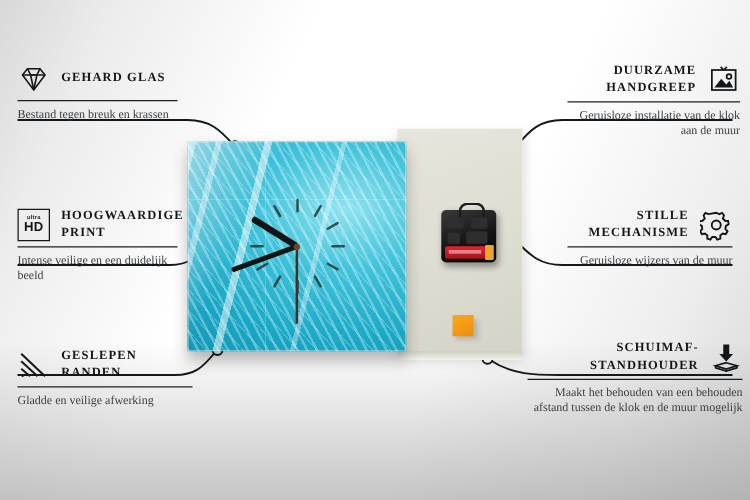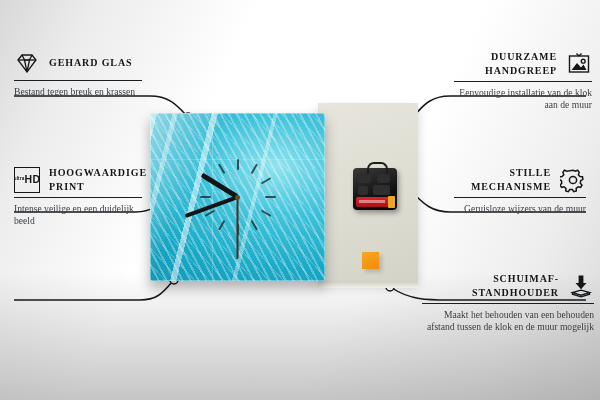--- a/index.html
+++ b/index.html
@@ -98,21 +98,21 @@
   }
   .callout.right .title{text-align:right;}
   .callout .rule{height:1.4px;background:#1b1f22;margin:4px 0 5px;}
   .callout .desc{font-size:9.6px;line-height:11.6px;color:#3a3f44;}
   .callout.right .desc{text-align:right;}
   .ico{width:26px;height:26px;flex:0 0 26px;display:block;}
   .ico svg{display:block;width:26px;height:26px;}
 
   .hdbox{
     width:26px;height:26px;border:1.6px solid #14171a;box-sizing:border-box;
-    display:flex;align-items:center;justify-content:center;line-height:1;
+    display:flex;flex-direction:column;align-items:center;justify-content:center;line-height:1;
   }
   .hdbox .u{font-size:4.6px;font-weight:700;letter-spacing:.2px;color:#14171a;font-family:"Liberation Sans",sans-serif;}
   .hdbox .h{font-size:10.5px;font-weight:700;letter-spacing:.3px;color:#14171a;font-family:"Liberation Sans",sans-serif;}
 </style>
 </head>
 <body>
 
 <div id="stage">
 
   <svg class="svg-lines" viewBox="0 0 600 400">
@@ -225,37 +225,54 @@
           <span class="u">ultra</span>
           <span class="h">HD</span>
         </span>
       </span>
       <span class="title">HOOGWAARDIGE PRINT</span>
     </div>
     <div class="rule"></div>
     <div class="desc">Intense veilige en een duidelijk beeld</div>
   </div>
 
+  <div class="callout left" style="left:14px;top:278px;width:140px;">
+    <div class="head">
+      <span class="ico">
+        <svg viewBox="0 0 26 26">
+            <g fill="none" stroke="#14171a" stroke-width="1.6">
+          <path d="M3 4 L22 22"></path>
+              <path d="M3 10 L16 22"></path>
+              <path d="M3 16 L10 22"></path>
+              <path d="M3 21 L5 22"></path>
+        </g>
+          </svg>
+      </span>
+      <span class="title">GESLEPEN RANDEN</span>
+    </div>
+    <div class="rule"></div>
+    <div class="desc">Gladde en veilige afwerking</div>
+  </div>
 
   <div class="callout right" style="right:8px;top:50px;width:138px;">
     <div class="head">
       <span class="ico">
         <svg viewBox="0 0 26 26">
             <g fill="none" stroke="#14171a" stroke-width="1.4">
           <rect x="3.5" y="5" width="19" height="16"></rect>
           <path d="M5.5 19 L11 12 L15 16.5 L17.5 13.5 L20.5 19 Z" fill="#14171a" stroke="none"></path>
           <circle cx="17.2" cy="10.2" r="1.9"></circle>
           <path d="M13 5 L10.5 2.5 M13 5 L15.5 2.5"></path>
         </g>
           </svg>
       </span>
       <span class="title">DUURZAME HANDGREEP</span>
     </div>
     <div class="rule"></div>
-    <div class="desc">Eenvoudige installatie van de klok aan de muur</div>
+    <div class="desc">Geruisloze installatie van de klok aan de muur</div>
   </div>
 
   <div class="callout right" style="right:14px;top:166px;width:132px;">
     <div class="head">
       <span class="ico">
         <svg viewBox="0 0 26 26">
             <g fill="none" stroke="#14171a" stroke-width="1.5">
           <path d="M13 3.2 l2.4 1.1 2.3-1 1.5 2.1 -0.9 2.4 1.7 1.8 2.5 0.2 0.4 2.6 -2.2 1.3 -0.4 2.5 1.7 1.9 -1.4 2.2 -2.5-0.5 -1.9 1.6 0.1 2.5 -2.5 0.8 -1.5-2.1 -2.5 0 -1.5 2.1 -2.5-0.8 0.1-2.5 -1.9-1.6 -2.5 0.5 -1.4-2.2 1.7-1.9 -0.4-2.5 -2.2-1.3 0.4-2.6 2.5-0.2 1.7-1.8 -0.9-2.4 1.5-2.1 2.3 1 Z"></path>
           <circle cx="13" cy="13" r="3.6"></circle>
         </g>

